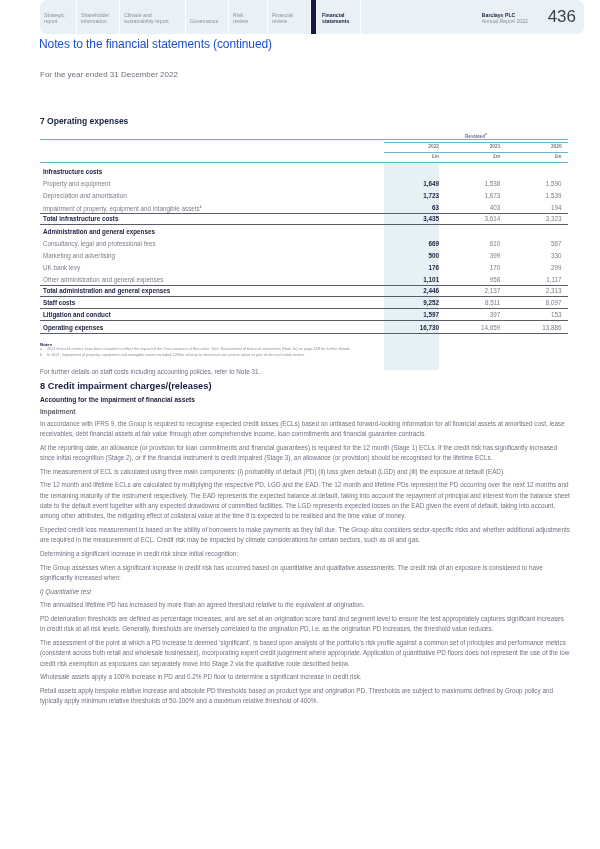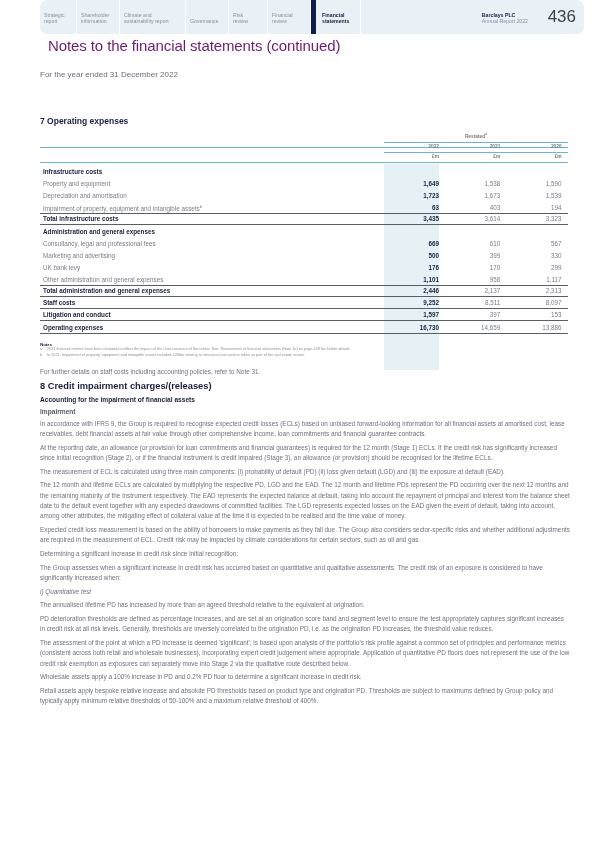--- a/index.html
+++ b/index.html
@@ -9,24 +9,24 @@
   
   .topnav { position: absolute; left: 40px; top: 0; width: 544px; height: 34px; background: #e9f1f6; display: flex; border-radius: 7px; }
   .navitem { height: 34px; padding: 12px 4px 0 4px; font-size: 5.2px; line-height: 6.4px; color: #8b8f99; border-right: 1px solid #ffffff; }
   .navitem.active { color: #1a1f40; font-weight: bold; border-left: 5px solid #111c4e; padding-left: 6px; }
   .nav-w1 { width: 37px; } .nav-w2 { width: 43px; } .nav-w3 { width: 66px; } .nav-w4 { width: 43px; }
   .nav-w5 { width: 39px; } .nav-w6 { width: 42px; } .nav-w7 { width: 50px; }
   .brand { position: absolute; right: 56px; top: 12px; font-size: 5.2px; line-height: 6.4px; color: #8b8f99; text-align: left; }
   .brand b { color: #1a1f40; display: block; }
   .pagenum { position: absolute; right: 8px; top: 7px; font-size: 17px; color: #3c3f4c; }
 
-  .title { position: absolute; left: 48px; top: 37px; font-size: 15px; color: #701a75; letter-spacing: -0.1px; }
+  .title { position: absolute; left: 39px; top: 37px; font-size: 12px; color: #1d4ed8; letter-spacing: -0.1px; }
   .subtitle { position: absolute; left: 40px; top: 70px; font-size: 8px; color: #6d6f7a; }
 
-  .sec7 { position: absolute; left: 40px; top: 116px; width: 528px; font-size: 8.5px; font-weight: bold; color: #1a1f40; padding-bottom: 21px; border-bottom: 1.2px solid #67b8cf; }
+  .sec7 { position: absolute; left: 40px; top: 116px; width: 528px; font-size: 8.5px; font-weight: bold; color: #1a1f40; padding-bottom: 13px; border-bottom: 1.2px solid #67b8cf; }
 
   
   .tbl { position: absolute; left: 40px; top: 132px; width: 528px; }
   .hl-col { position: absolute; left: 344px; top: 32px; width: 55px; height: 206px; background: #e6f1f5; }
   .restated { position: absolute; left: 344px; top: 0; width: 184px; text-align: center; font-size: 4.8px; font-weight: bold; color: #757a86; padding-bottom: 3px; border-bottom: 1px solid #67b8cf; }
   .restated sup { font-size: 3.5px; }
   .hdr-row { position: absolute; left: 344px; width: 184px; display: flex; font-size: 4.8px; font-weight: bold; color: #757a86; padding-bottom: 3px; border-bottom: 1px solid #67b8cf; }
   .hdr-row span { width: 61.3px; text-align: right; }
   .hdr-row span:first-child { width: 55px; }
   .hdr-years { top: 12px; }

